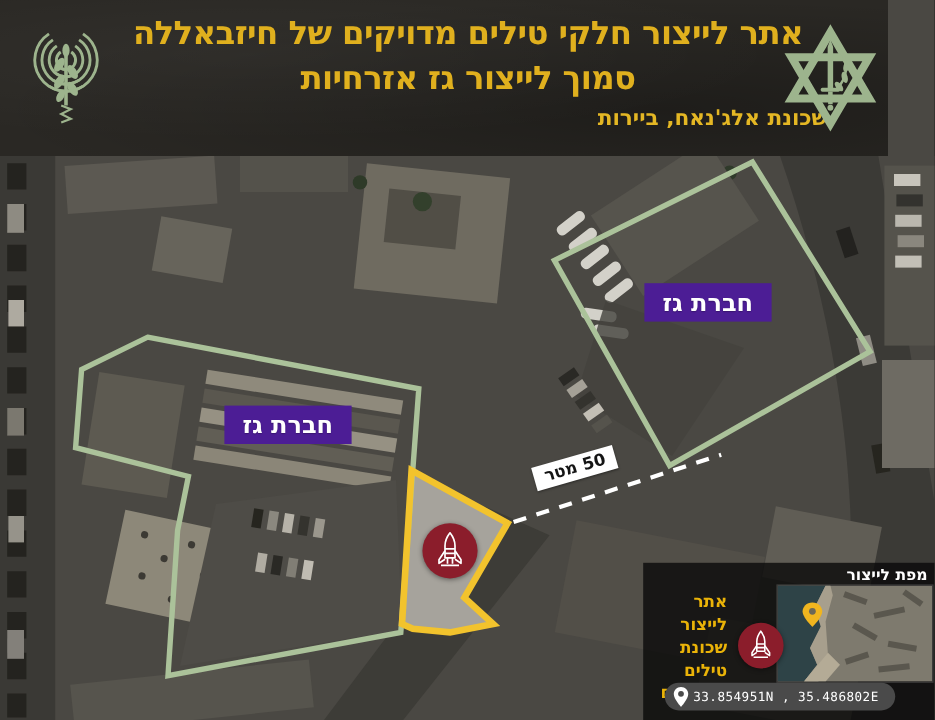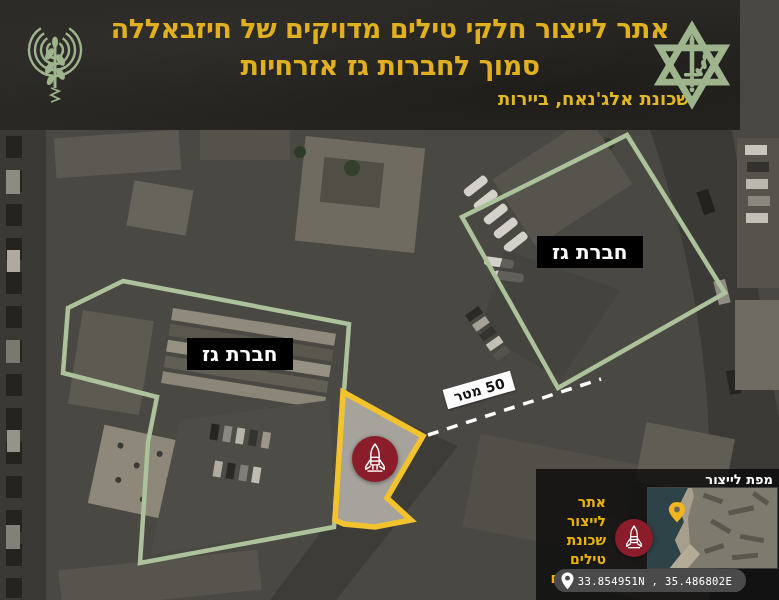--- a/index.html
+++ b/index.html
@@ -26,21 +26,21 @@
   .subtitle { color:#e4b724; font-weight:bold; font-size:18px; line-height:26px; margin-top:2px;text-align:right; }
   .logo { position:absolute; }
   .logo.left { left:10px; top:14px; }
   .logo.right { right:8px; top:18px; }
 
   
   .map { position:absolute; top:130px; left:0; width:779px; height:470px; }
   .sat  { position:absolute; top:0; left:0; }
 
   .gas-label {
-    position:absolute; background:#000000; color:#ffffff;
+    position:absolute; background:#4c1d95; color:#ffffff;
     font-weight:bold; font-size:20px; line-height:26px;
     padding:3px 15px; direction:rtl; white-space:nowrap;
     text-shadow:0 1px 1px rgba(0,0,0,0.25);
     z-index:5;
   }
   #gas-label-1 { left:187px; top:208px; }
   #gas-label-2 { left:537px; top:106px; }
 
   .dist-label {
     position:absolute; left:444px; top:250px;
@@ -121,21 +121,21 @@
         <ellipse cx="39.5" cy="40" rx="3.4" ry="6.5" transform="rotate(32 39.5 40)"></ellipse>
         <ellipse cx="50.5" cy="46" rx="3.4" ry="6.5" transform="rotate(-32 50.5 46)"></ellipse>
         <ellipse cx="39.5" cy="54" rx="3.4" ry="6.5" transform="rotate(32 39.5 54)"></ellipse>
         <ellipse cx="50.5" cy="60" rx="3.4" ry="6.5" transform="rotate(-32 50.5 60)"></ellipse>
         <ellipse cx="40.5" cy="66" rx="3" ry="5.5" transform="rotate(28 40.5 66)"></ellipse>
       </g>
     </svg>
 
     <div class="titles" dir="rtl">
       <div class="title-line">אתר לייצור חלקי טילים מדויקים של חיזבאללה</div>
-      <div class="title-line">סמוך לחברות גז אזרחיות</div>
+      <div class="title-line">סמוך לייצור גז אזרחיות</div>
       <div class="subtitle">שכונת אלג'נאח, ביירות</div>
     </div>
 
     <svg class="logo right" width="80" height="92" viewBox="0 0 84 92">
       <g stroke="#9db48d" stroke-width="7" fill="none" stroke-linejoin="miter">
         <path d="M42,7 L76,65 L8,65 Z"></path>
         <path d="M42,87 L8,29 L76,29 Z"></path>
       </g>
       <g fill="#9db48d">
         <path d="M42,13 L39.6,20 L39.6,57 L44.4,57 L44.4,20 Z"></path>

